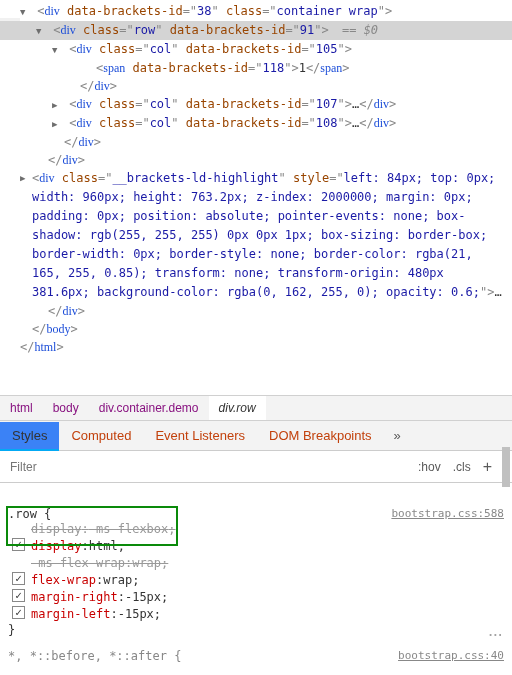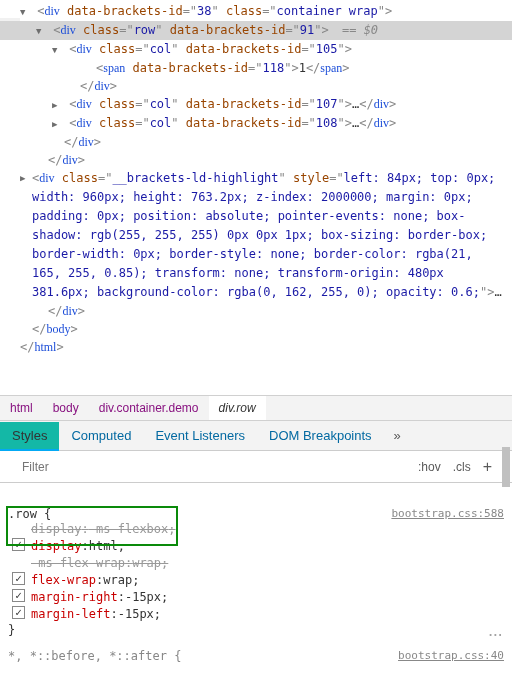--- a/index.html
+++ b/index.html
@@ -18,25 +18,25 @@
 .attr-name { color: #994500; }
 .attr-val { color: #1a1aa6; }
 .txt { color: #333; }
 .eq0 { color: #888; font-style: italic; margin-left: 6px; }
 .wrap-style { color: #1a1aa6; line-height: 19px; white-space: normal; word-break: break-word; }
 .gutter-dots { position: absolute; left: 0; top: 18px; width: 20px; text-align: center; color: #999; background: #f1f1f1; line-height: 18px; font-size: 11px; }
 .breadcrumb { display: flex; align-items: center; height: 26px; border-top: 1px solid #d0d0d0; border-bottom: 1px solid #d0d0d0; font-family: -apple-system, "Segoe UI", sans-serif; font-size: 12px; background: #f3f3f3; }
 .crumb { padding: 0 10px; height: 100%; display: flex; align-items: center; color: #881280; cursor: pointer; }
 .crumb.sel { background: #fff; color: #333; font-style: italic; }
 .tabs { display: flex; align-items: center; height: 30px; border-bottom: 1px solid #ccc; font-family: -apple-system, "Segoe UI", sans-serif; font-size: 13px; background: #f3f3f3; }
-.tab { padding: 0 12px; height: 100%; display: flex; align-items: center; color: #0369a1; cursor: pointer; }
-.tab.active { background: #14b8a6; border-bottom: 2px solid #03a9f4; color: #333; margin-bottom: -1px; }
+.tab { padding: 0 12px; height: 100%; display: flex; align-items: center; color: #c2410c; cursor: pointer; }
+.tab.active { background: #3b82f6; border-bottom: 2px solid #03a9f4; color: #333; margin-bottom: -1px; }
 .overflow { padding: 0 10px; color: #5a5a5a; cursor: pointer; }
 .filter-row { display: flex; align-items: center; height: 32px; border-bottom: 1px solid #ccc; font-family: -apple-system, "Segoe UI", sans-serif; font-size: 12px; background: #fff; }
-.filter-input { flex: 1; border: none; padding: 0 10px; height: 100%; outline: none; font-size: 12px; color: #999; margin-left: 12px; }
+.filter-input { flex: 1; border: none; padding: 0 10px; height: 100%; outline: none; font-size: 12px; color: #999; }
 .filter-btn { padding: 0 6px; color: #5a5a5a; cursor: pointer; font-size: 12px; }
 .filter-btn.plus { font-size: 16px; font-weight: 300; }
 .scroll-ind { width: 8px; height: 40px; background: #c0c0c0; margin-left: 4px; margin-right: 2px; }
 .styles-body { padding: 4px 8px; font-family: Consolas, Menlo, monospace; font-size: 12px; position: relative; height: 190px; }
 .rule-header { display: flex; justify-content: space-between; margin-top: 20px; }
 .selector { color: #333; }
 .src-link { color: #888; text-decoration: underline; cursor: pointer; font-size: 11px; }
 .prop-line { display: flex; margin-left: 4px; line-height: 17px; }
 .cb { width: 13px; height: 13px; border: 1px solid #888; margin-right: 6px; display: flex; align-items: center; justify-content: center; font-size: 11px; color: #333; background: #fff; cursor: pointer; }
 .prop-name { color: #c80000; }

